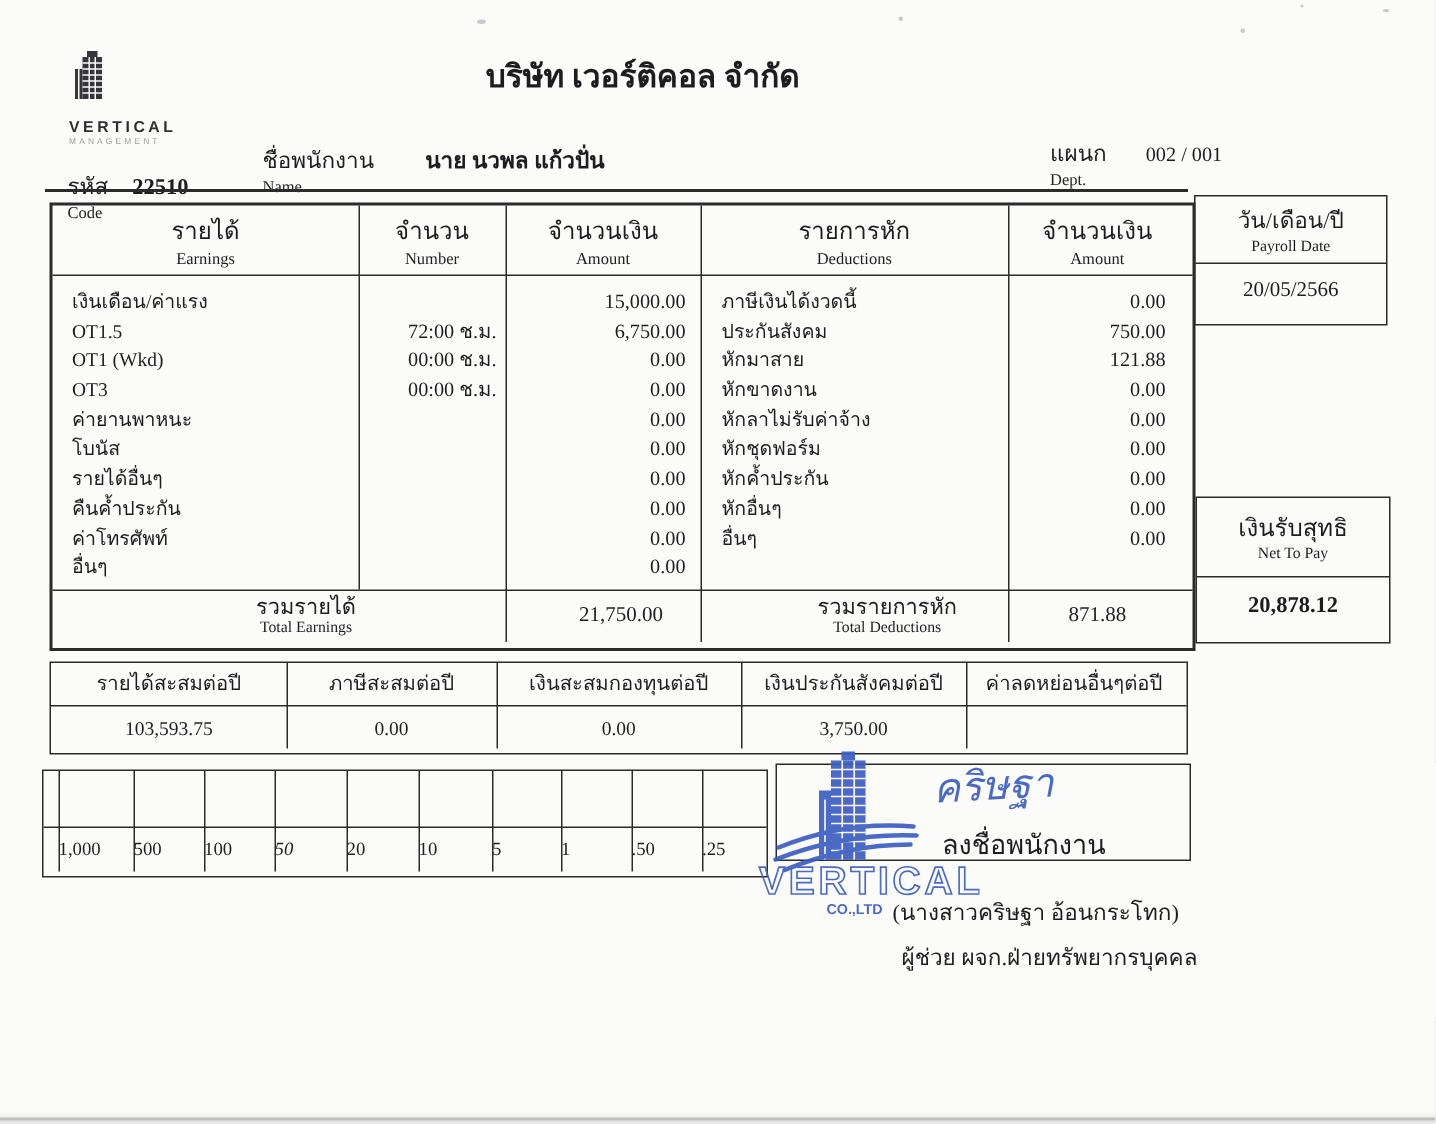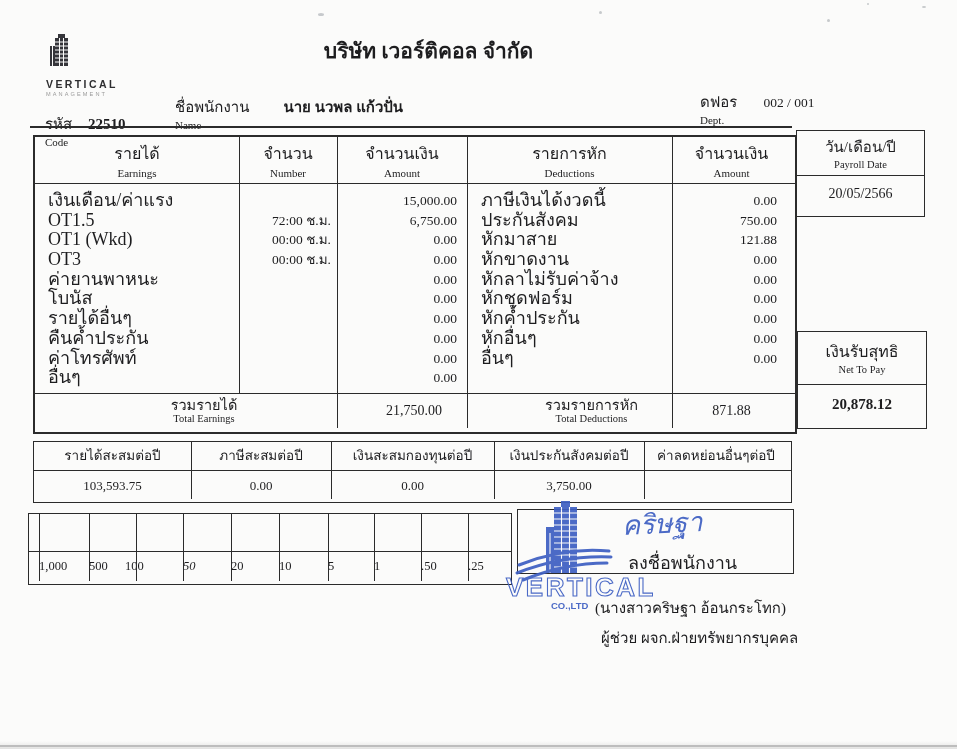--- a/index.html
+++ b/index.html
@@ -21,21 +21,21 @@
   .hval{font-size:15px;font-weight:bold;}
   .hrule{left:30px;top:126px;width:762px;height:2px;background:#2b2b2b;}
   
   .mtable{left:33px;top:135px;width:760px;height:295px;border:2px solid #2b2b2b;}
   .vline{position:absolute;width:1.4px;background:#2b2b2b;top:0;}
   .hline{position:absolute;height:1.4px;background:#2b2b2b;left:0;right:0;}
   .mh{position:absolute;top:0;height:46px;display:flex;flex-direction:column;align-items:center;justify-content:center;text-align:center;}
   .mh .th{font-size:16px;}
   .mh .en{font-size:11px;margin-top:1px;}
   .col{position:absolute;display:flex;flex-direction:column;}
-  .col > div{height:19.7px;line-height:19.7px;font-size:18px;white-space:nowrap;}
+  .col > div{height:19.7px;line-height:19.7px;font-size:13px;white-space:nowrap;}
   .col.num > div{font-size:13.5px;text-align:right;font-family:"Liberation Serif","DejaVu Serif",serif;}
   .tcell{position:absolute;top:257px;height:34px;display:flex;flex-direction:column;align-items:center;justify-content:center;text-align:center;}
   .tcell .th{font-size:14.5px;line-height:16px;}
   .tcell .en{font-size:10.5px;line-height:12px;}
   .tval{position:absolute;top:257px;height:34px;display:flex;align-items:center;justify-content:center;font-size:14px;}
   
   .sidebox{border:1.5px solid #2b2b2b;}
   .datebox{left:796px;top:130px;width:127px;height:85px;}
   .netbox{left:797px;top:331px;width:128px;height:96px;}
   .sb-head{position:absolute;top:4px;left:0;right:0;text-align:center;}
@@ -86,21 +86,21 @@
     <span class="lbl-th">รหัส</span>
     <span class="hval" style="margin-left:12px;">22510</span>
     <div class="lbl-en">Code</div>
   </div>
   <div class="abs" style="left:175px;top:95px;">
     <span class="lbl-th">ชื่อพนักงาน</span>
     <span class="hval" style="margin-left:30px;">นาย นวพล แก้วปั่น</span>
     <div class="lbl-en">Name</div>
   </div>
   <div class="abs" style="left:700px;top:90px;">
-    <span class="lbl-th">ดฟอร</span>
+    <span class="lbl-th">แผนก</span>
     <span class="serif" style="margin-left:22px;font-size:13.5px;">002 / 001</span>
     <div class="lbl-en">Dept.</div>
   </div>
   <div class="abs hrule"></div>
 
   <div class="abs mtable">
 
     <div class="vline" style="left:204px;height:256px;"></div>
     <div class="vline" style="left:302px;height:291px;"></div>
     <div class="vline" style="left:432px;height:291px;"></div>
@@ -233,21 +233,21 @@
       <div class="vline" style="left: 157px; height: 57px;"></div>
       <div class="vline" style="left: 297px; height: 57px;"></div>
       <div class="vline" style="left: 460px; height: 57px;"></div>
       <div class="vline" style="left: 610px; height: 57px;"></div>
     </div>
 
   <div class="abs dtable">
     <div class="hline" style="top:37px;"></div>
   <div class="den-v" style="left: 10px; width: 50px;">1,000</div>
       <div class="den-v" style="left: 60px; width: 47px;">500</div>
-      <div class="den-v" style="left: 96px; width: 47px;">100</div>
+      <div class="den-v" style="left: 107px; width: 47px;">100</div>
       <div class="den-v" style="left: 154px; width: 48px; font-style: italic;">50</div>
       <div class="den-v" style="left: 202px; width: 48px;">20</div>
       <div class="den-v" style="left: 250px; width: 49px;">10</div>
       <div class="den-v" style="left: 299px; width: 46px;">5</div>
       <div class="den-v" style="left: 345px; width: 47px;">1</div>
       <div class="den-v" style="left: 392px; width: 47px;">.50</div>
       <div class="den-v" style="left: 439px; width: 40px;">.25</div>
       <div class="vline" style="left: 10px; height: 67px;"></div>
       <div class="vline" style="left: 60px; height: 67px;"></div>
       <div class="vline" style="left: 107px; height: 67px;"></div>

